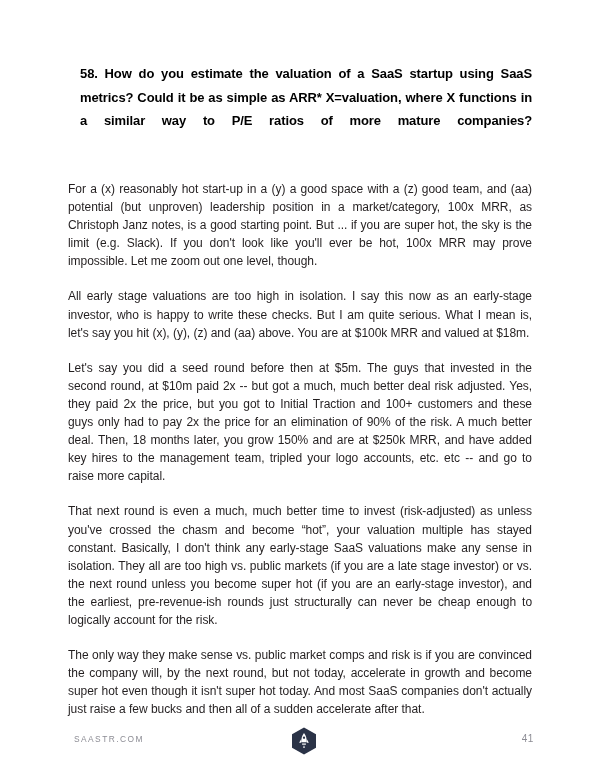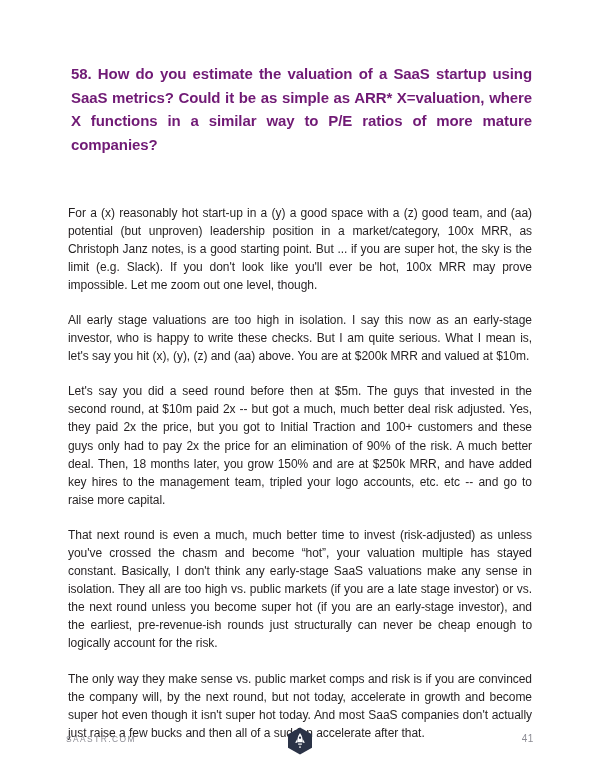--- a/index.html
+++ b/index.html
@@ -23,28 +23,28 @@
   }
 
   .content {
     position: absolute;
     left: 68px;
     top: 62px;
     width: 464px;
   }
 
   .qheading {
-    color: #701a75;
-    font-size: 15px;
+    color: #000000;
+    font-size: 13px;
     line-height: 23.5px;
     font-weight: bold;
     text-align: justify;
     text-justify: inter-word;
     letter-spacing: -0.1px;
-    margin: 0 0 24px 3px;
+    margin: 0 0 24px 12px;
   }
   
   .qheading::after {
     content: "";
     display: inline-block;
     width: 100%;
   }
 
   p.body-par {
     color: #231f20;
@@ -56,21 +56,21 @@
     letter-spacing: -0.05px;
     word-spacing: 0.1px;
   }
   p.body-par:last-child {
     margin-bottom: 0;
   }
 
   
   .footer {
     position: absolute;
-    left: 0;
+    left: 8px;
     right: 0;
     bottom: 0;
     height: 58px;
   }
   .footer-site {
     position: absolute;
     left: 66px;
     top: 16px;
     font-size: 8.4px;
     letter-spacing: 1.45px;
@@ -97,21 +97,21 @@
 </head>
 <body>
 
 <div class="page">
 
   <div class="content">
 
     <h1 class="qheading">58. How do you estimate the valuation of a SaaS startup using SaaS metrics? Could it be as simple as ARR* X=valuation, where X functions in a similar way to P/E ratios of more mature companies?</h1>
 
     <p class="body-par">For a (x) reasonably hot start-up in a (y) a good space with a (z) good team, and (aa) potential (but unproven) leadership position in a market/category, 100x MRR, as Christoph Janz notes, is a good starting point. But ... if you are super hot, the sky is the limit (e.g. Slack). If you don't look like you'll ever be hot, 100x MRR may prove impossible. Let me zoom out one level, though.</p>
-    <p class="body-par">All early stage valuations are too high in isolation. I say this now as an early-stage investor, who is happy to write these checks. But I am quite serious. What I mean is, let's say you hit (x), (y), (z) and (aa) above. You are at $200k MRR and valued at $10m.</p>
+    <p class="body-par">All early stage valuations are too high in isolation. I say this now as an early-stage investor, who is happy to write these checks. But I am quite serious. What I mean is, let's say you hit (x), (y), (z) and (aa) above. You are at $100k MRR and valued at $18m.</p>
     <p class="body-par">Let's say you did a seed round before then at $5m. The guys that invested in the second round, at $10m paid 2x -- but got a much, much better deal risk adjusted. Yes, they paid 2x the price, but you got to Initial Traction and 100+ customers and these guys only had to pay 2x the price for an elimination of 90% of the risk. A much better deal. Then, 18 months later, you grow 150% and are at $250k MRR, and have added key hires to the management team, tripled your logo accounts, etc. etc -- and go to raise more capital.</p>
     <p class="body-par">That next round is even a much, much better time to invest (risk-adjusted) as unless you've crossed the chasm and become “hot”, your valuation multiple has stayed constant. Basically, I don't think any early-stage SaaS valuations make any sense in isolation. They all are too high vs. public markets (if you are a late stage investor) or vs. the next round unless you become super hot (if you are an early-stage investor), and the earliest, pre-revenue-ish rounds just structurally can never be cheap enough to logically account for the risk.</p>
     <p class="body-par">The only way they make sense vs. public market comps and risk is if you are convinced the company will, by the next round, but not today, accelerate in growth and become super hot even though it isn't super hot today. And most SaaS companies don't actually just raise a few bucks and then all of a sudden accelerate after that.</p>
 
   </div>
 
   <div class="footer">
 
     <div class="footer-site">SAASTR.COM</div>
 

